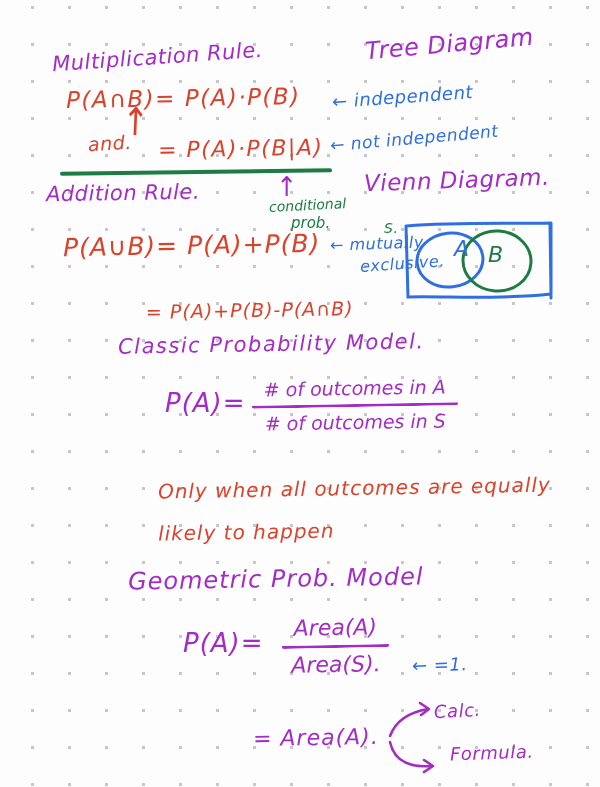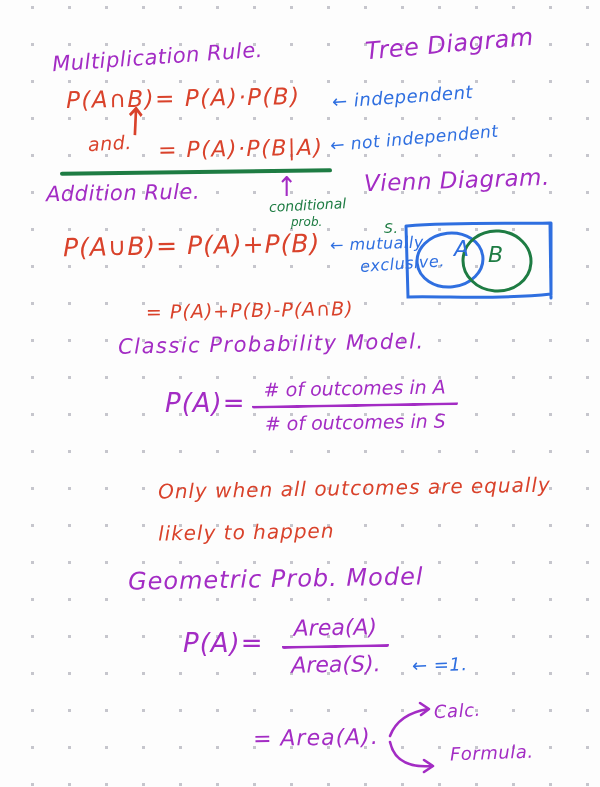--- a/index.html
+++ b/index.html
@@ -63,21 +63,21 @@
 
   <span class="ink blue" style="left:330px;top:130px;font-size:17px;transform:rotate(-5deg);">← not independent</span>
 
   <div class="divider" style="left:60px;top:170px;width:272px;height:4px;transform:rotate(-0.7deg);"></div>
 
   <span class="ink purple" style="left:46px;top:182px;font-size:21px;transform:rotate(-1deg);">Addition Rule.</span>
 
   <span class="ink purple" style="left:276px;top:174px;font-size:25px;transform:scaleY(1.1);">↑</span>
 
   <span class="ink green" style="left:269px;top:198px;font-size:14px;letter-spacing:0;transform:rotate(-3deg);">conditional</span>
-  <span class="ink green" style="left:291px;top:216px;font-size:12px;letter-spacing:0;">prob.</span>
+  <span class="ink green" style="left:291px;top:216px;font-size:15px;letter-spacing:0;">prob.</span>
 
   <span class="ink purple" style="left:364px;top:168px;font-size:23px;transform:rotate(-2deg);">Vienn Diagram.</span>
 
   <span class="ink red" style="left:63px;top:233px;font-size:25px;letter-spacing:1px;transform:rotate(-1deg);">P(A∪B)= P(A)+P(B)</span>
 
   <span class="ink blue" style="left:330px;top:236px;font-size:16px;transform:rotate(-2deg);">← mutually</span>
   <span class="ink blue" style="left:360px;top:256px;font-size:16px;transform:rotate(-4deg);">exclusive.</span>
 
   <span class="ink green" style="left:384px;top:221px;font-size:14px;">S.</span>
 

